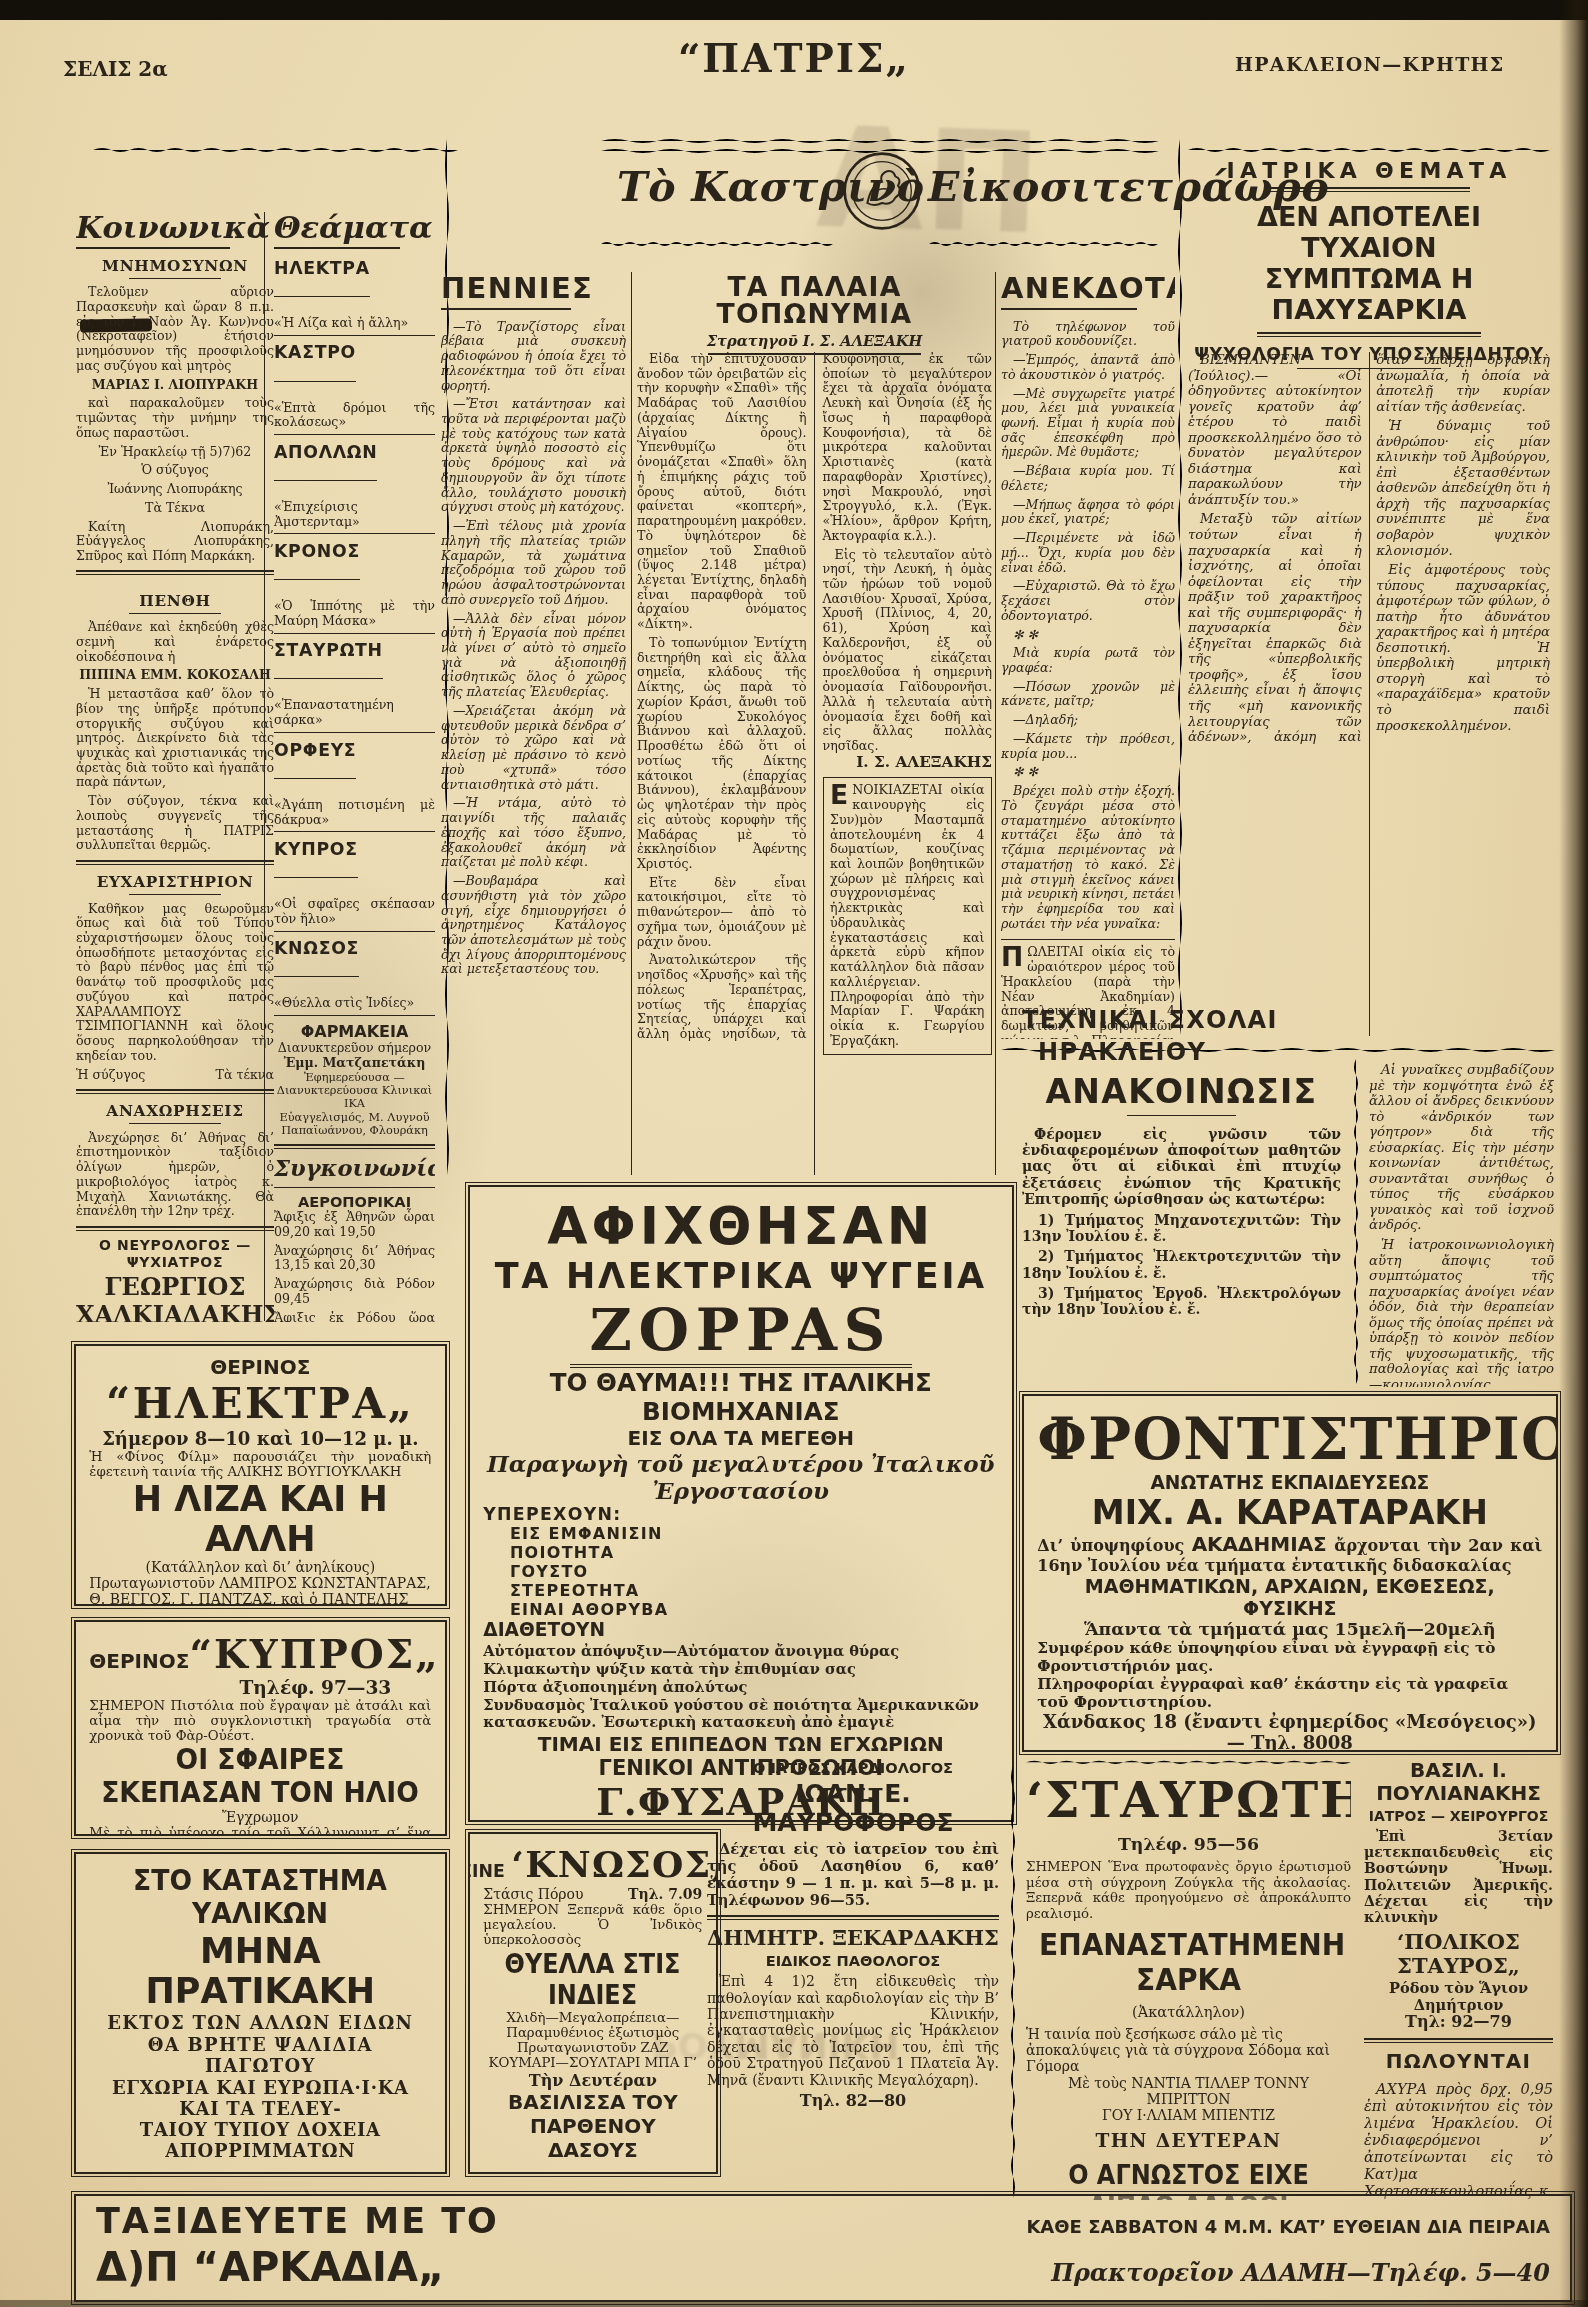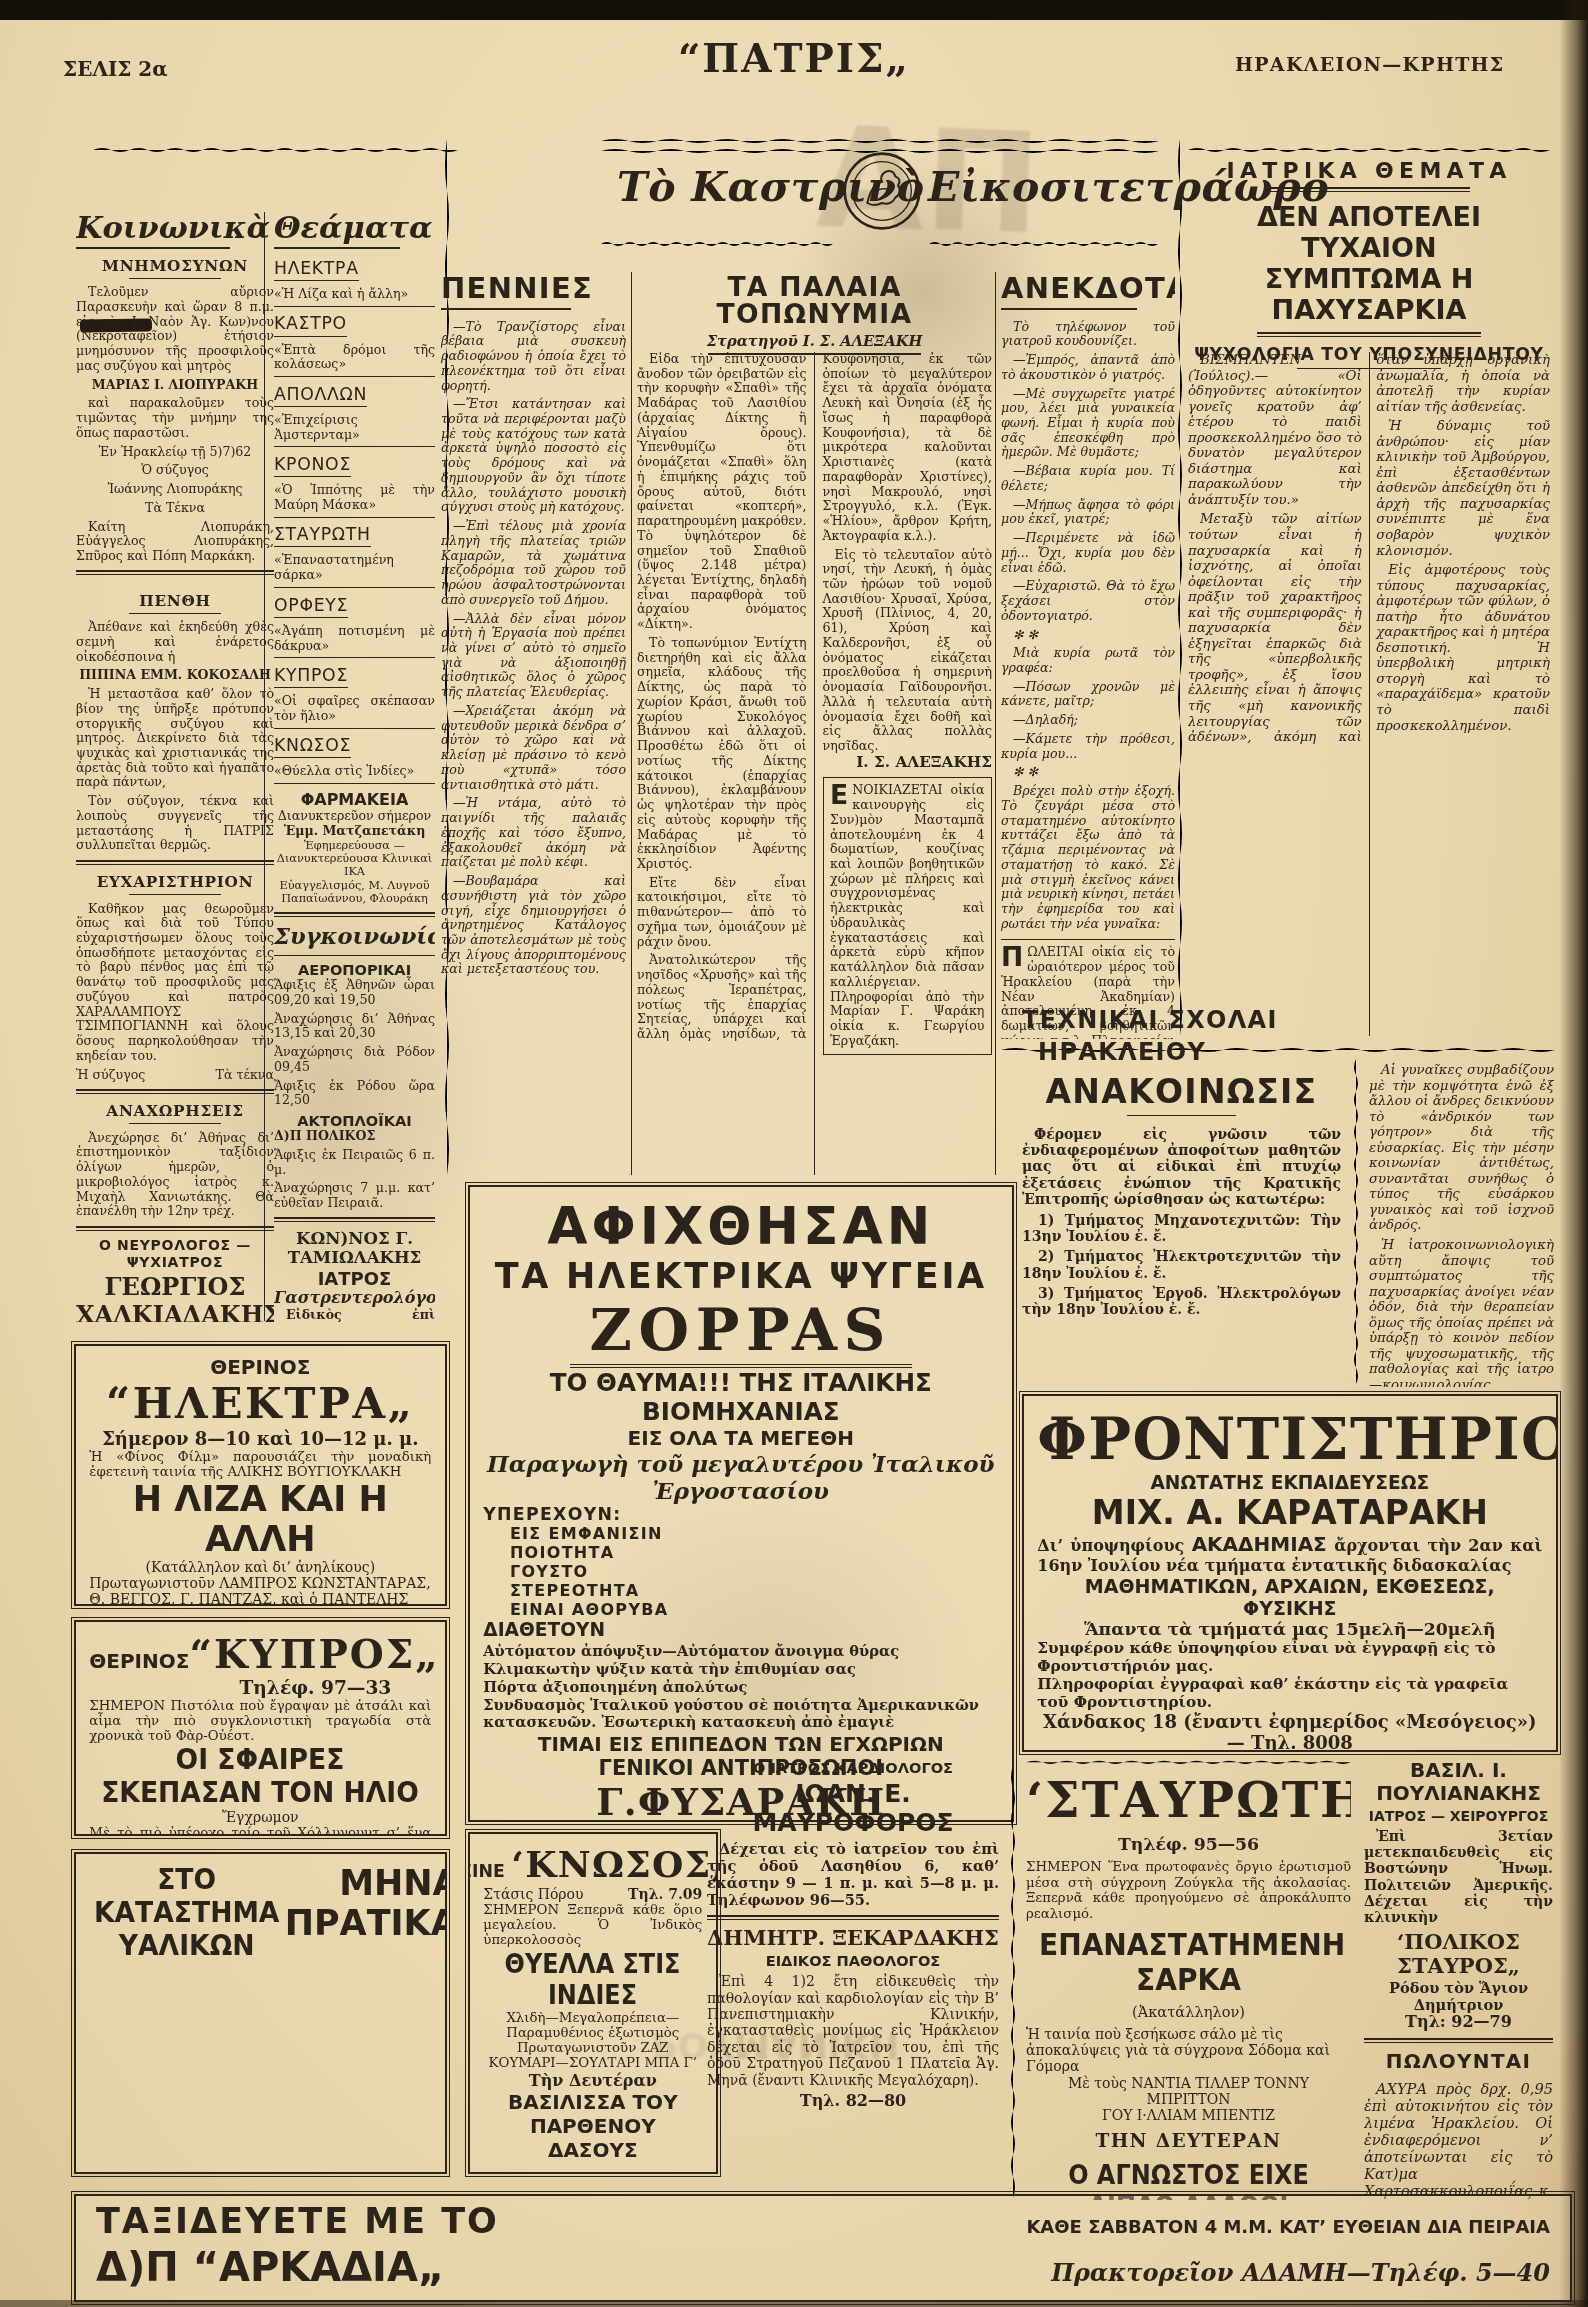--- a/index.html
+++ b/index.html
@@ -27,21 +27,21 @@
   .colTitle-u{width:78%;border-top:2px solid #2b241a;margin:4px 0 9.3px 0;}
   .smallHead{font-weight:700;font-size:15.3px;text-align:center;margin:9.3px 0 1.3px 0;letter-spacing:0.7px;}
   .smallHead-u{width:46%;border-top:1.3px solid #2b241a;margin:2px auto 6.6px auto;}
   .divider{border-top:2px solid #2b241a;border-bottom:0.7px solid #2b241a;height:2px;margin:6.6px 0;}
   .thin{border-top:1px solid #2b241a;margin:5.3px 0;}
   .secHead{font-family:"DejaVu Sans","Liberation Sans",sans-serif;font-weight:800;font-size:28px;
            line-height:1;letter-spacing:1.3px;}
   .secHead-u{border-top:2.7px double #2b241a;margin-top:5.3px;}
   .vrule{position:absolute;width:0;border-left:1.3px solid #2b241a;}
   .cin{margin:0 0 6.6px 0;}
-  .cin-name{font-family:"DejaVu Sans","Liberation Sans",sans-serif;font-weight:400;font-size:17.3px;letter-spacing:0.7px;border-bottom:1.3px solid #2b241a;padding-bottom:2px;margin-bottom:6px;display:inline-block;}
+  .cin-name{font-family:"DejaVu Sans","Liberation Sans",sans-serif;font-weight:700;font-size:17.3px;letter-spacing:0.7px;border-bottom:1.3px solid #2b241a;padding-bottom:18px;margin-bottom:19px;display:inline-block;}
   .cin-film{font-size:12.6px;border-bottom:0.7px solid #2b241a;padding-bottom:4px;}
   .init{float:left;font-size:35px;line-height:.78;font-weight:700;margin:1.3px 4px 0 0;font-family:"DejaVu Sans","Liberation Sans",sans-serif;}
   
   .adbox{position:absolute;border:2px solid #2b241a;outline:1px solid #2b241a;outline-offset:2px;
          background:rgba(238,224,186,.35);padding:9.3px 13.3px;overflow:hidden;}
   .sq{display:block;}
   .vsq{position:absolute;}
   .kastrTitle{font-weight:800;font-size:41px;font-style:italic;letter-spacing:0.7px;white-space:nowrap;}
   .bigfilm{font-family:"DejaVu Sans","Liberation Sans",sans-serif;font-weight:800;}
   .stair{font-family:"DejaVu Sans","Liberation Sans",sans-serif;font-weight:800;font-size:20px;letter-spacing:1.3px;}
@@ -405,21 +405,21 @@
       <span class="b" style="font-size:39px;letter-spacing:2px;">“ΚΥΠΡΟΣ„</span>
     </div>
     <div class="b" style="font-size:18.6px;text-align:right;padding-right:40px;">Τηλέφ. 97—33</div>
     <div style="font-size:13.3px;text-align:justify;">ΣΗΜΕΡΟΝ Πιστόλια ποὺ ἔγραψαν μὲ ἀτσάλι καὶ αἷμα τὴν πιὸ συγκλονιστικὴ τραγωδία στὰ χρονικὰ τοῦ Φὰρ-Οὐέστ.</div>
     <div class="bigfilm" style="font-size:28px;transform:scaleX(.95);">ΟΙ ΣΦΑΙΡΕΣ ΣΚΕΠΑΣΑΝ ΤΟΝ ΗΛΙΟ</div>
     <div style="font-size:14px;">Ἔγχρωμον</div>
     <div style="font-size:13.3px;text-align:justify;">Μὲ τὸ πιὸ ὑπέροχο τρίο τοῦ Χόλλυγουντ σ’ ἕνα φεστιβὰλ δράσεως καὶ αἰσθησιασμοῦ.</div>
 
   </div>
 
-  <div class="adbox" style="left:74px;top:1852px;width:342px;height:299px;text-align:center;display:flex;flex-direction:row;justify-content:space-evenly;">
+  <div class="adbox" style="left:74px;top:1852px;width:342px;height:299px;text-align:center;display:flex;flex-direction:column;justify-content:space-evenly;">
     <div class="bigfilm" style="font-size:28px;transform:scaleX(.95);">ΣΤΟ ΚΑΤΑΣΤΗΜΑ ΥΑΛΙΚΩΝ</div>
     <div class="bigfilm" style="font-size:35px;">ΜΗΝΑ ΠΡΑΤΙΚΑΚΗ</div>
     <div class="b" style="font-size:18px;letter-spacing:1.3px;">ΕΚΤΟΣ ΤΩΝ ΑΛΛΩΝ ΕΙΔΩΝ</div>
     <div class="b" style="font-size:18px;letter-spacing:1.3px;">ΘΑ ΒΡΗΤΕ ΨΑΛΙΔΙΑ ΠΑΓΩΤΟΥ</div>
     <div class="b" style="font-size:18px;letter-spacing:0.7px;">ΕΓΧΩΡΙΑ ΚΑΙ ΕΥΡΩΠΑ·Ι·ΚΑ ΚΑΙ ΤΑ ΤΕΛΕΥ-</div>
     <div class="b" style="font-size:18px;letter-spacing:0.7px;">ΤΑΙΟΥ ΤΥΠΟΥ ΔΟΧΕΙΑ ΑΠΟΡΡΙΜΜΑΤΩΝ</div>
   </div>
 
   <div class="adbox" style="left:468px;top:1832px;width:219px;height:319px;text-align:center;display:flex;flex-direction:column;justify-content:space-between;">
     <div style="display:flex;align-items:baseline;gap:6.6px;justify-content:center;">

